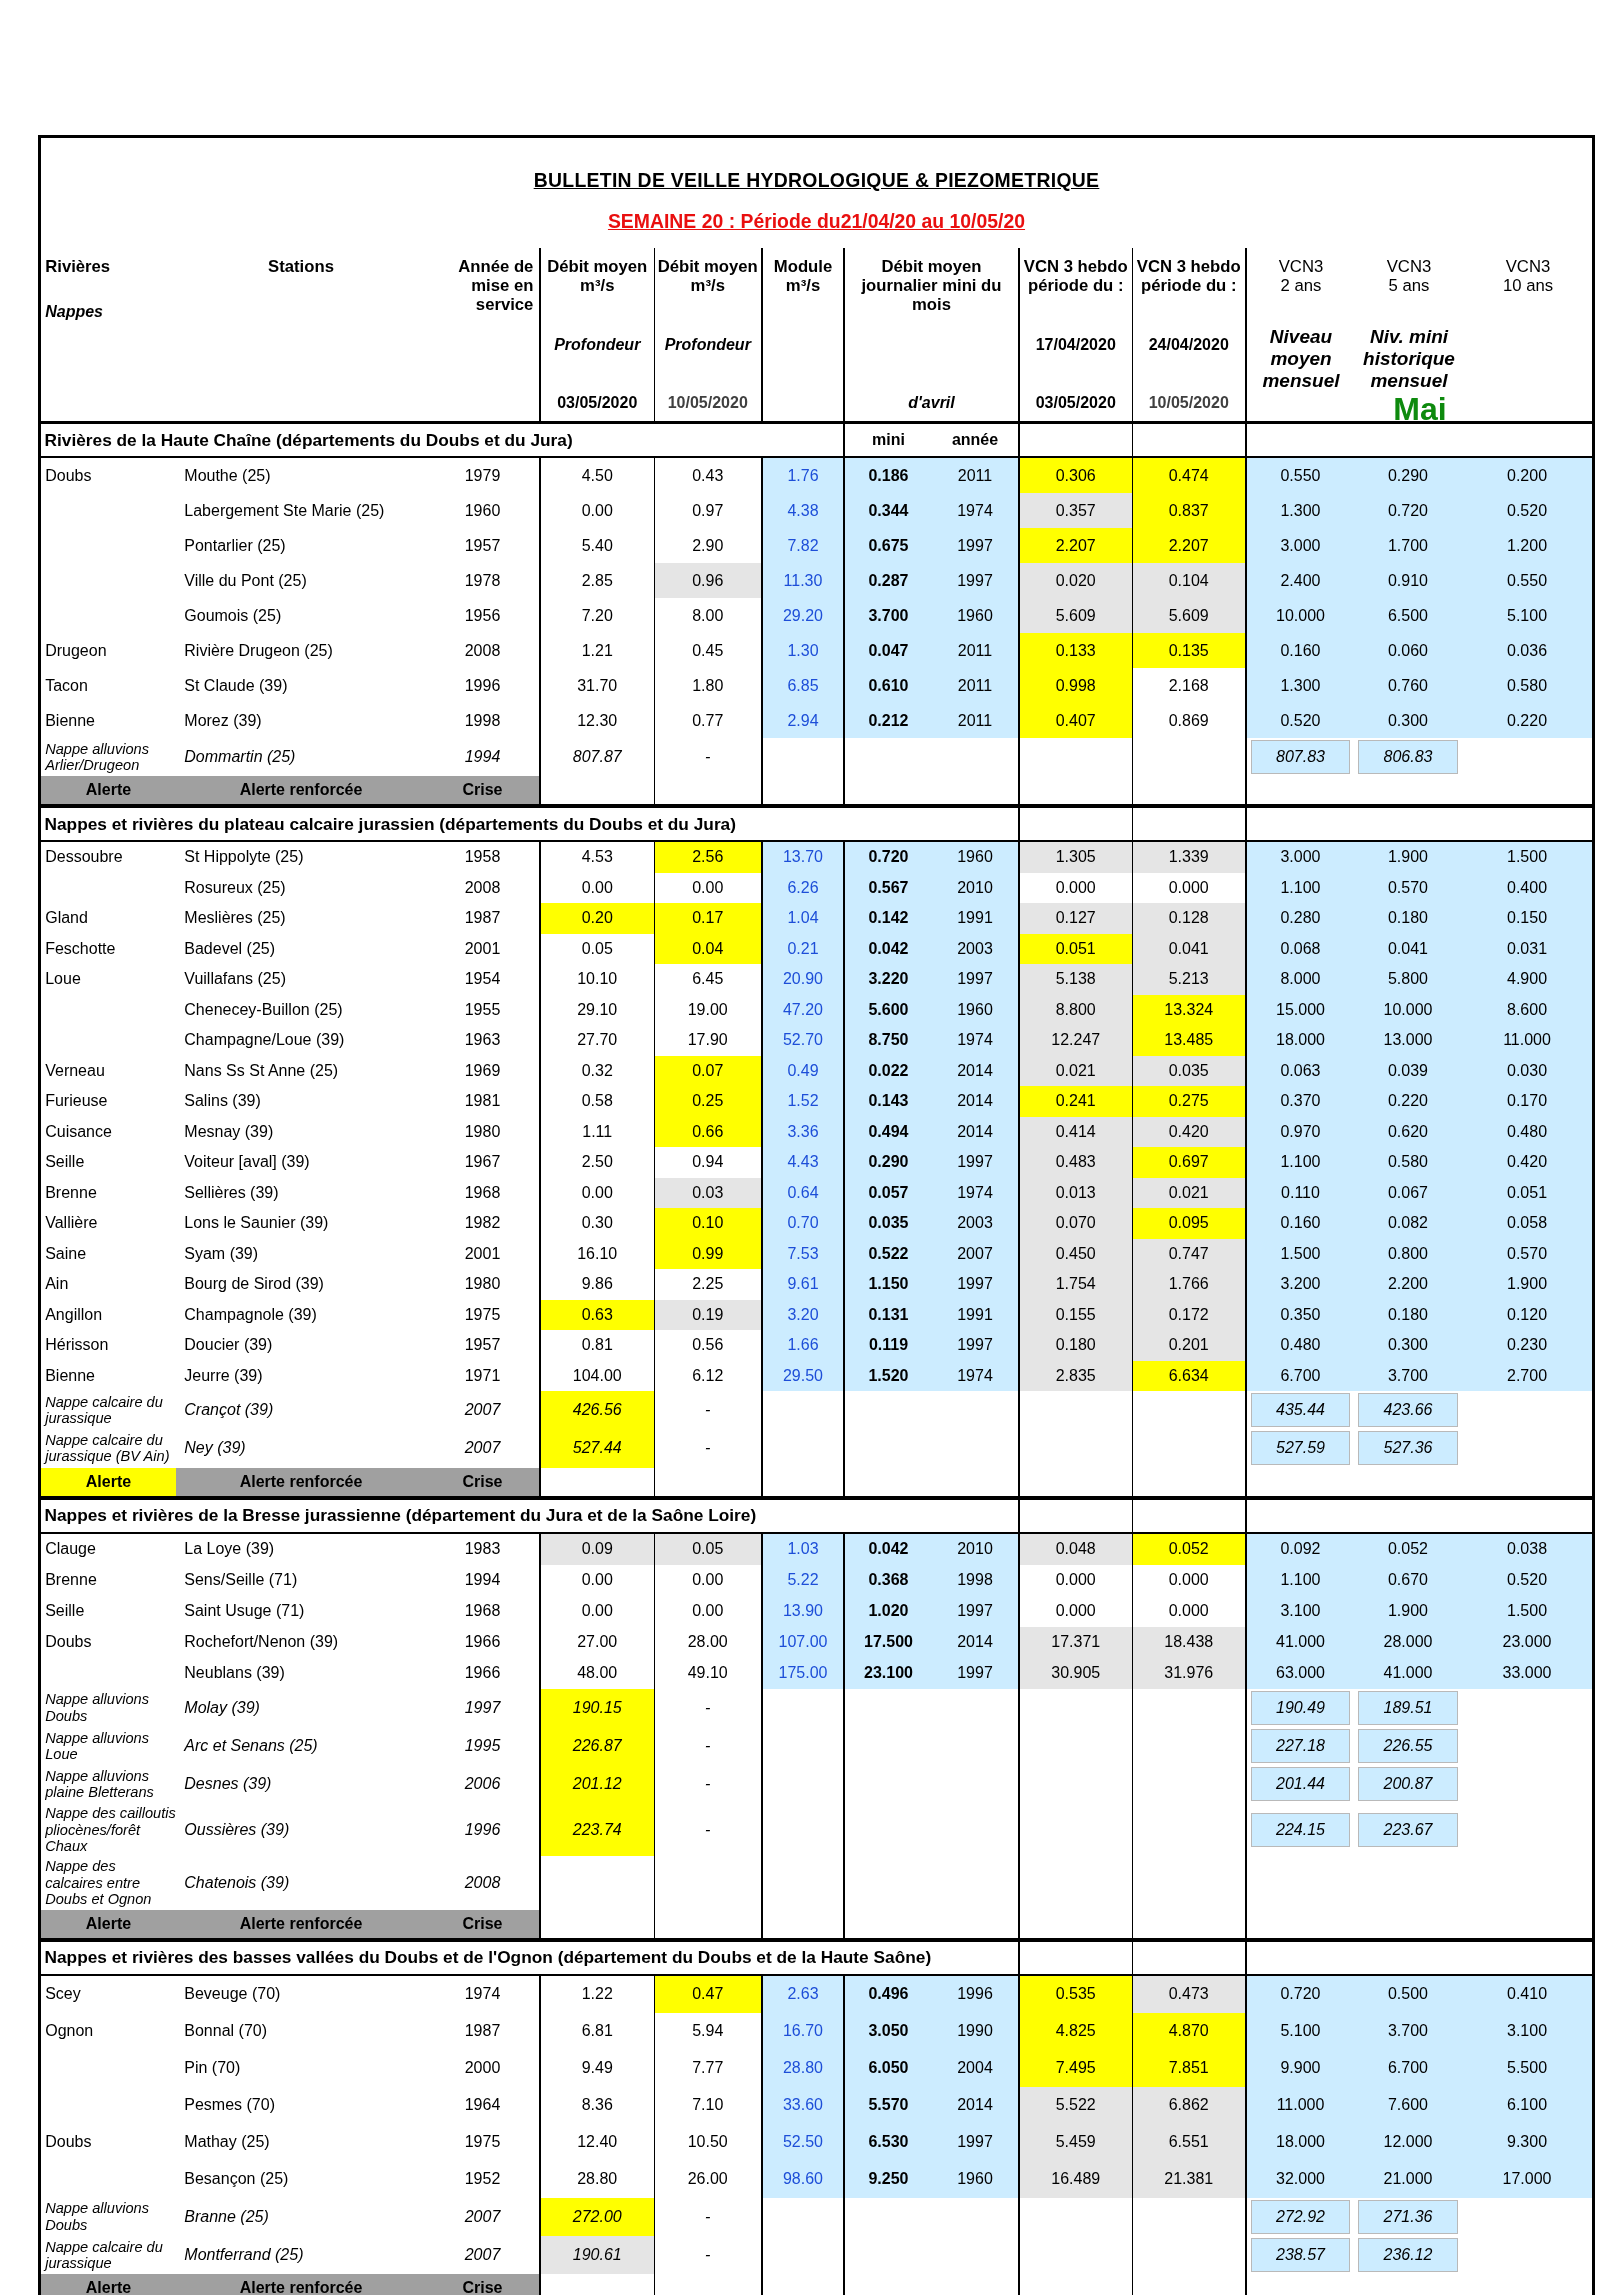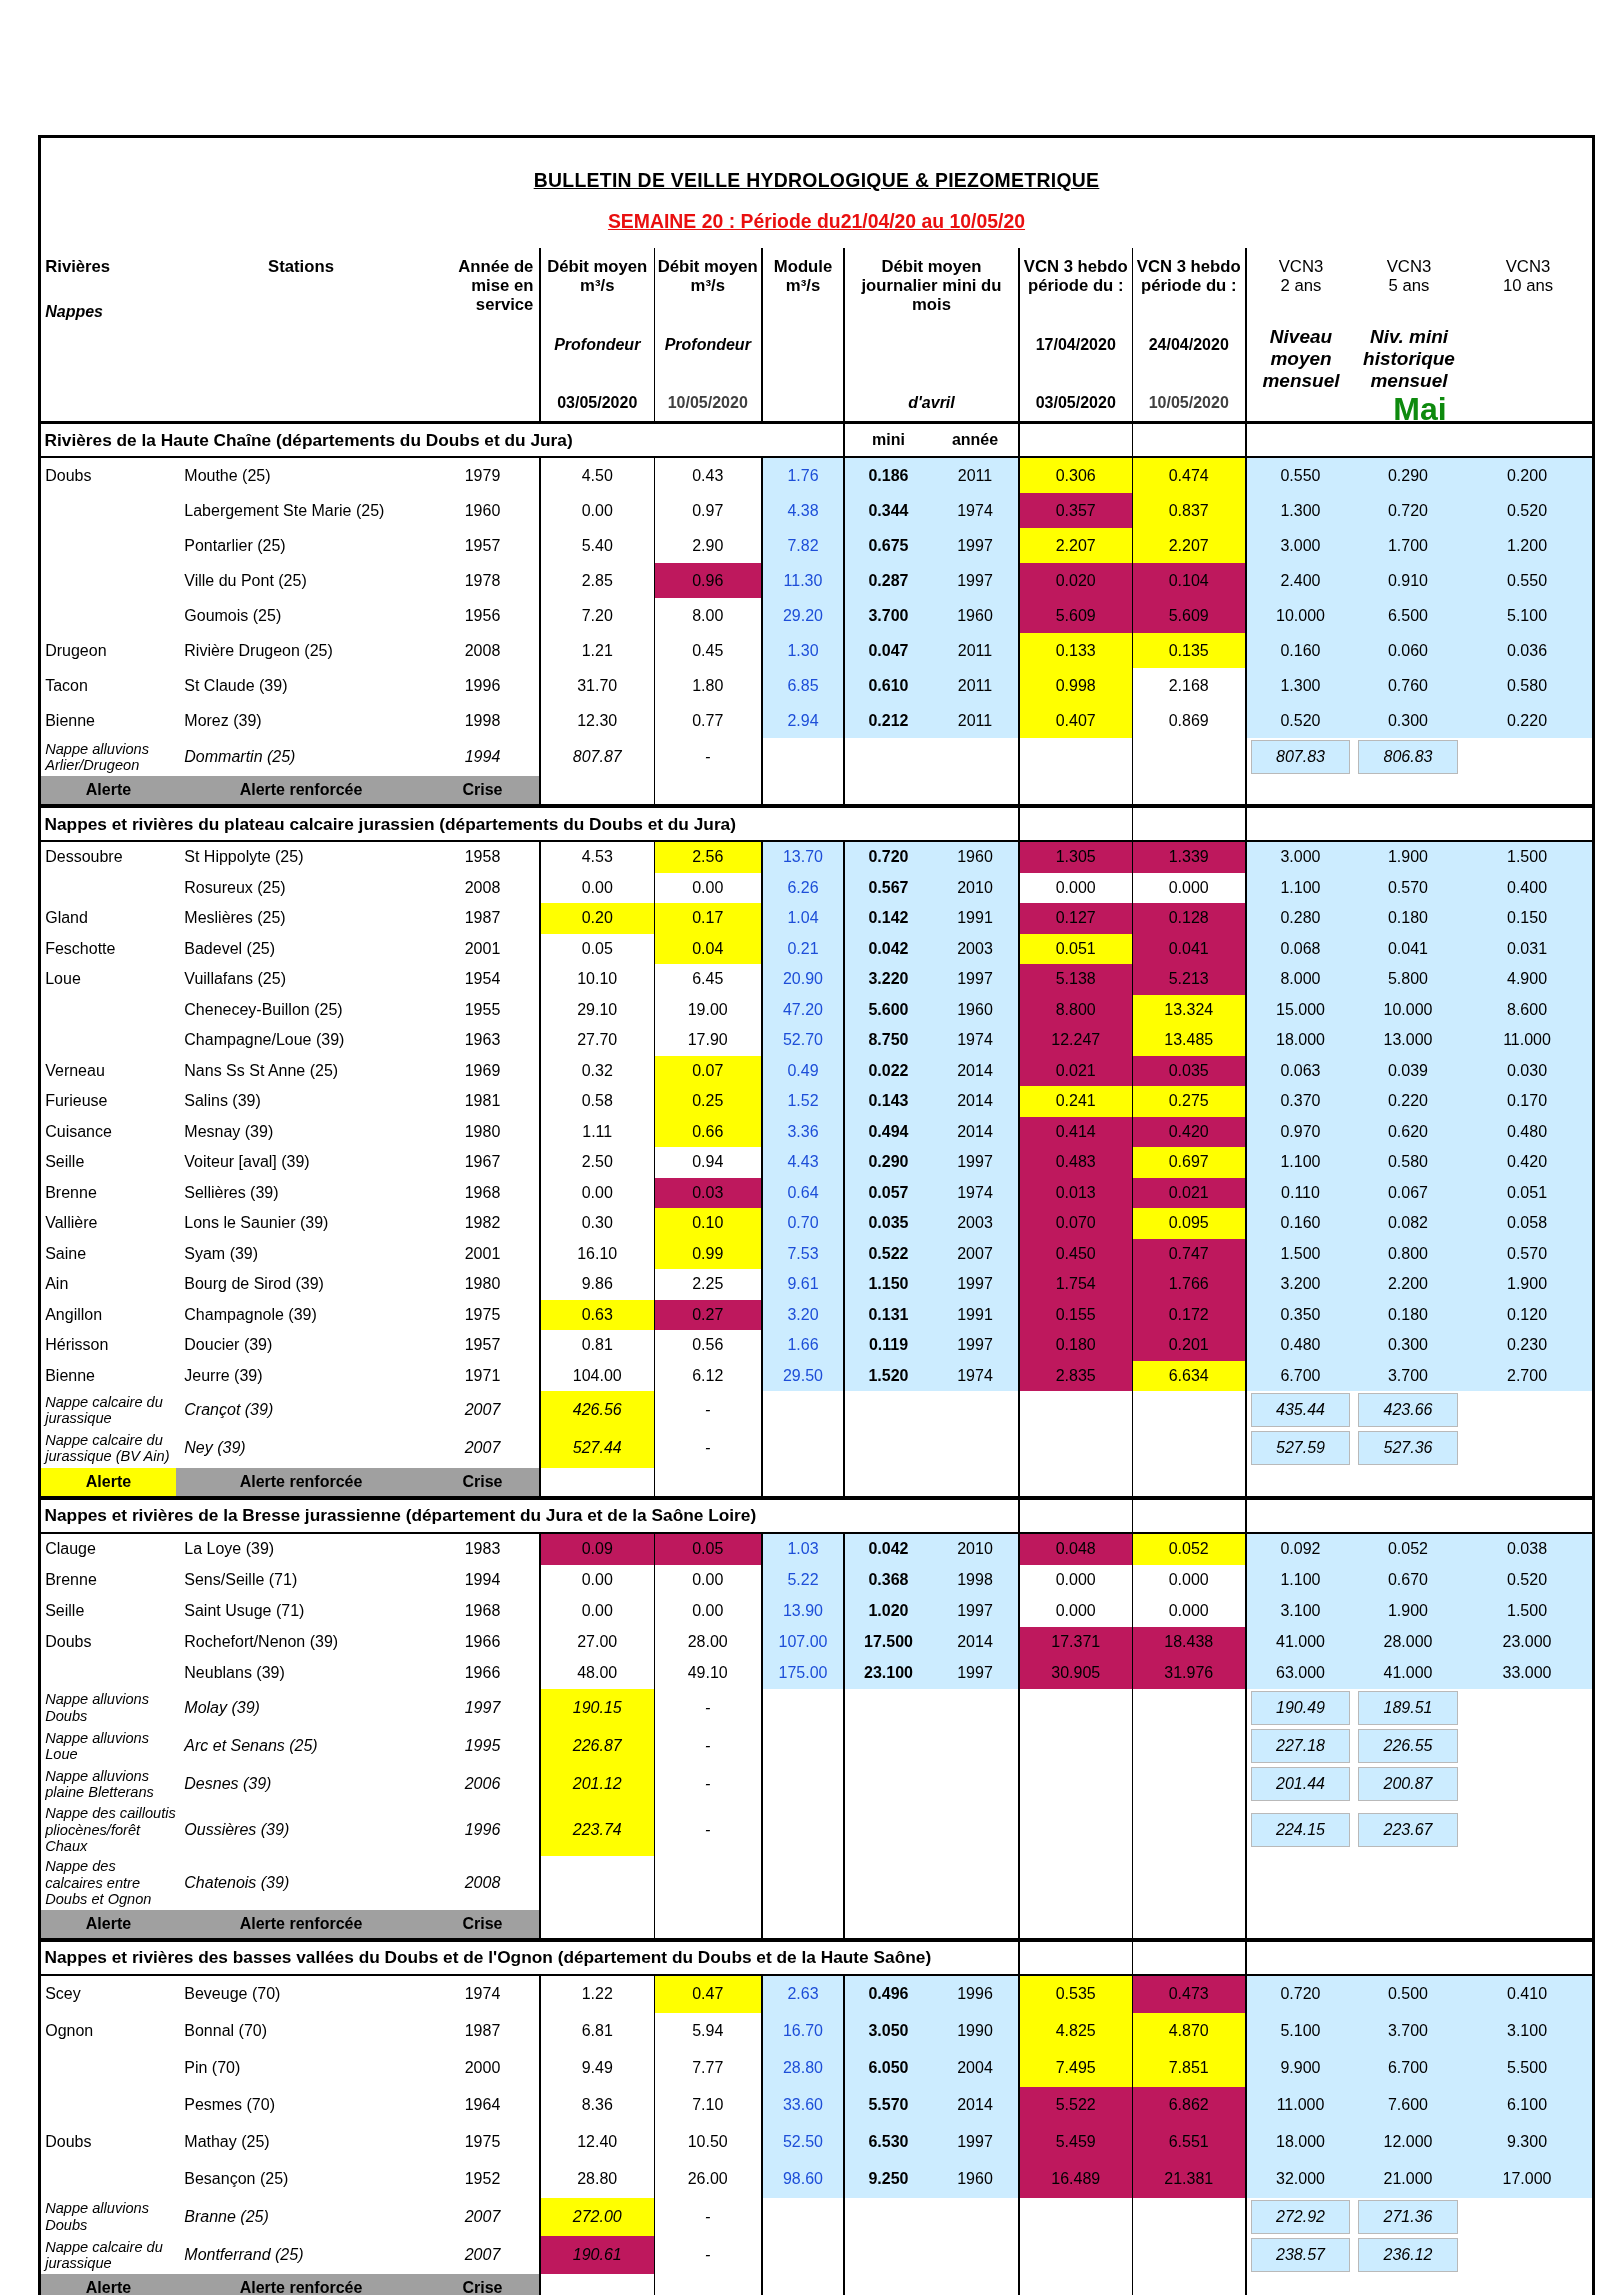--- a/index.html
+++ b/index.html
@@ -31,21 +31,21 @@
   .band td{border-top:2.1px solid #000;border-bottom:2.1px solid #000;height:32px;font-weight:bold;}
   .bandtitle{text-align:left !important;font-size:17.3px;padding-left:3.5px !important;white-space:nowrap;}
   .bandlab{font-weight:bold;font-size:16px;}
   .bandlab2{font-weight:normal;font-size:16px;}
   
   .legend td{height:28px;border-bottom:4.2px solid #000;}
   .legcell{font-weight:bold;font-size:16px;}
   
   .dc{background:#fff;}
   .cy{background:#ffff00;}
-  .cr{background:#be185d;}
+  .cr{background:#e5e5e5;}
   .cb{background:#ccecff;}
   .riv{text-align:left;padding-left:4.2px;white-space:nowrap;}
   .sta{text-align:left;padding-left:8.3px;white-space:nowrap;}
   .modv{color:#1d4ed8;}
   .miniv{font-weight:bold;}
   .nappe td{font-style:italic;}
   .nappe .riv{white-space:normal;font-size:14.6px;line-height:1.12;padding-top:2.1px;padding-bottom:2.1px;}
   .boxwrap{display:block;margin:2.1px 4.2px;background:#ccecff;border:1.4px solid #b9b9b9;font-style:italic;padding:7px 0;}
   .s0 td.dc{height:35px;}
   .s1 td.dc{height:30.5px;}
@@ -550,21 +550,21 @@
           <td class="dc bl2 cr">1.766</td>
           <td class="dc bl3 cb">3.200</td>
           <td class="dc cb">2.200</td>
           <td class="dc cb">1.900</td>
         </tr>
         <tr class="s1">
           <td class="dc riv">Angillon</td>
           <td class="dc sta">Champagnole (39)</td>
           <td class="dc">1975</td>
           <td class="dc bl3 cy">0.63</td>
-          <td class="dc bl2 cr">0.27</td>
+          <td class="dc bl2 cr">0.19</td>
           <td class="dc bl3 cb modv">3.20</td>
           <td class="dc bl3 cb miniv">0.131</td>
           <td class="dc cb">1991</td>
           <td class="dc bl3 cr">0.155</td>
           <td class="dc bl2 cr">0.172</td>
           <td class="dc bl3 cb">0.350</td>
           <td class="dc cb">0.180</td>
           <td class="dc cb">0.120</td>
         </tr>
         <tr class="s1">

